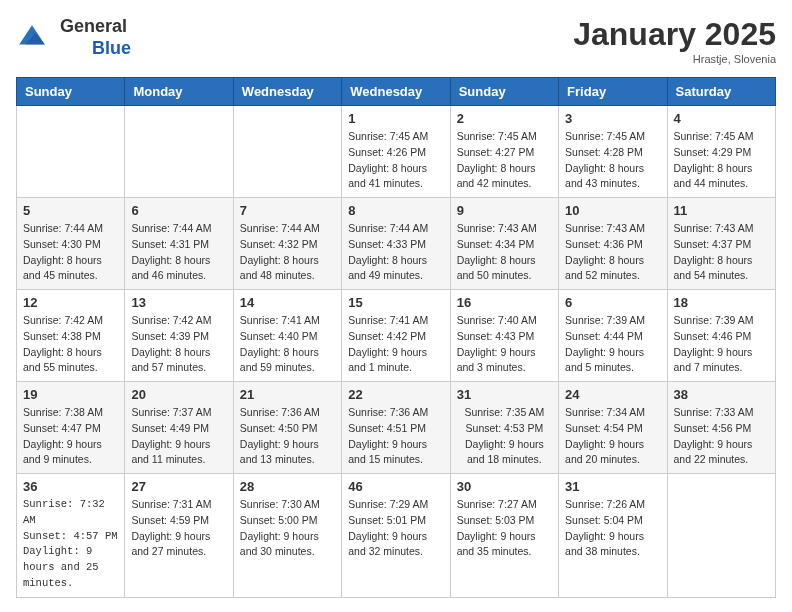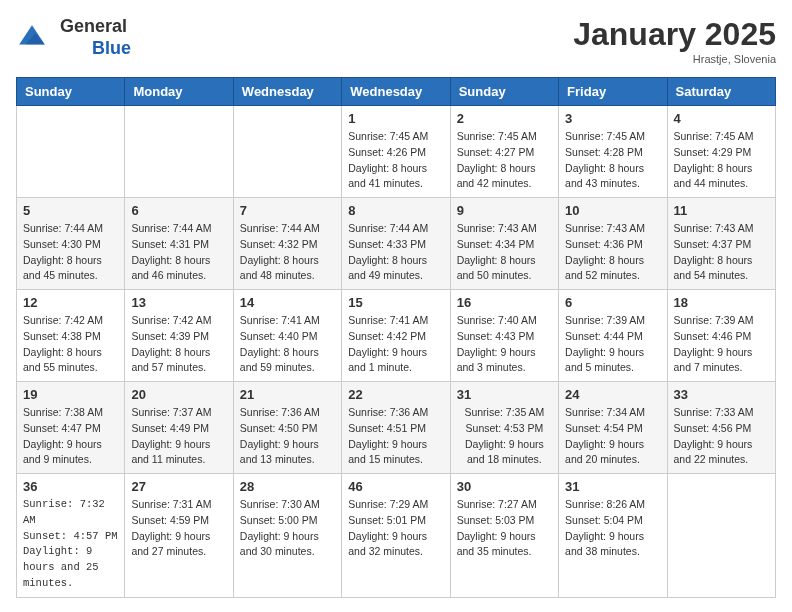--- a/index.html
+++ b/index.html
@@ -266,21 +266,21 @@
 Sunset: 4:53 PM
 Daylight: 9 hours and 18 minutes.</div>
         </td>
         <td>
           <span class="day-number">24</span>
           <div class="day-info" style="white-space: pre-line;">Sunrise: 7:34 AM
 Sunset: 4:54 PM
 Daylight: 9 hours and 20 minutes.</div>
         </td>
         <td>
-          <span class="day-number">33</span>
+          <span class="day-number">38</span>
           <div class="day-info" style="white-space: pre-line;">Sunrise: 7:33 AM
 Sunset: 4:56 PM
 Daylight: 9 hours and 22 minutes.</div>
         </td>
       </tr>
       <tr>
         <td>
           <span class="day-number">36</span>
           <div class="day-info" style="white-space: pre-line; font-family: Liberation Mono, monospace;">Sunrise: 7:32 AM
 Sunset: 4:57 PM
@@ -305,20 +305,20 @@
 Daylight: 9 hours and 32 minutes.</div>
         </td>
         <td>
           <span class="day-number">30</span>
           <div class="day-info" style="white-space: pre-line;">Sunrise: 7:27 AM
 Sunset: 5:03 PM
 Daylight: 9 hours and 35 minutes.</div>
         </td>
         <td>
           <span class="day-number">31</span>
-          <div class="day-info" style="white-space: pre-line;">Sunrise: 8:26 AM
+          <div class="day-info" style="white-space: pre-line;">Sunrise: 7:26 AM
 Sunset: 5:04 PM
 Daylight: 9 hours and 38 minutes.</div>
         </td>
         <td class="empty-cell"></td>
       </tr>
     </tbody>
 </table>
 
 </body></html>

